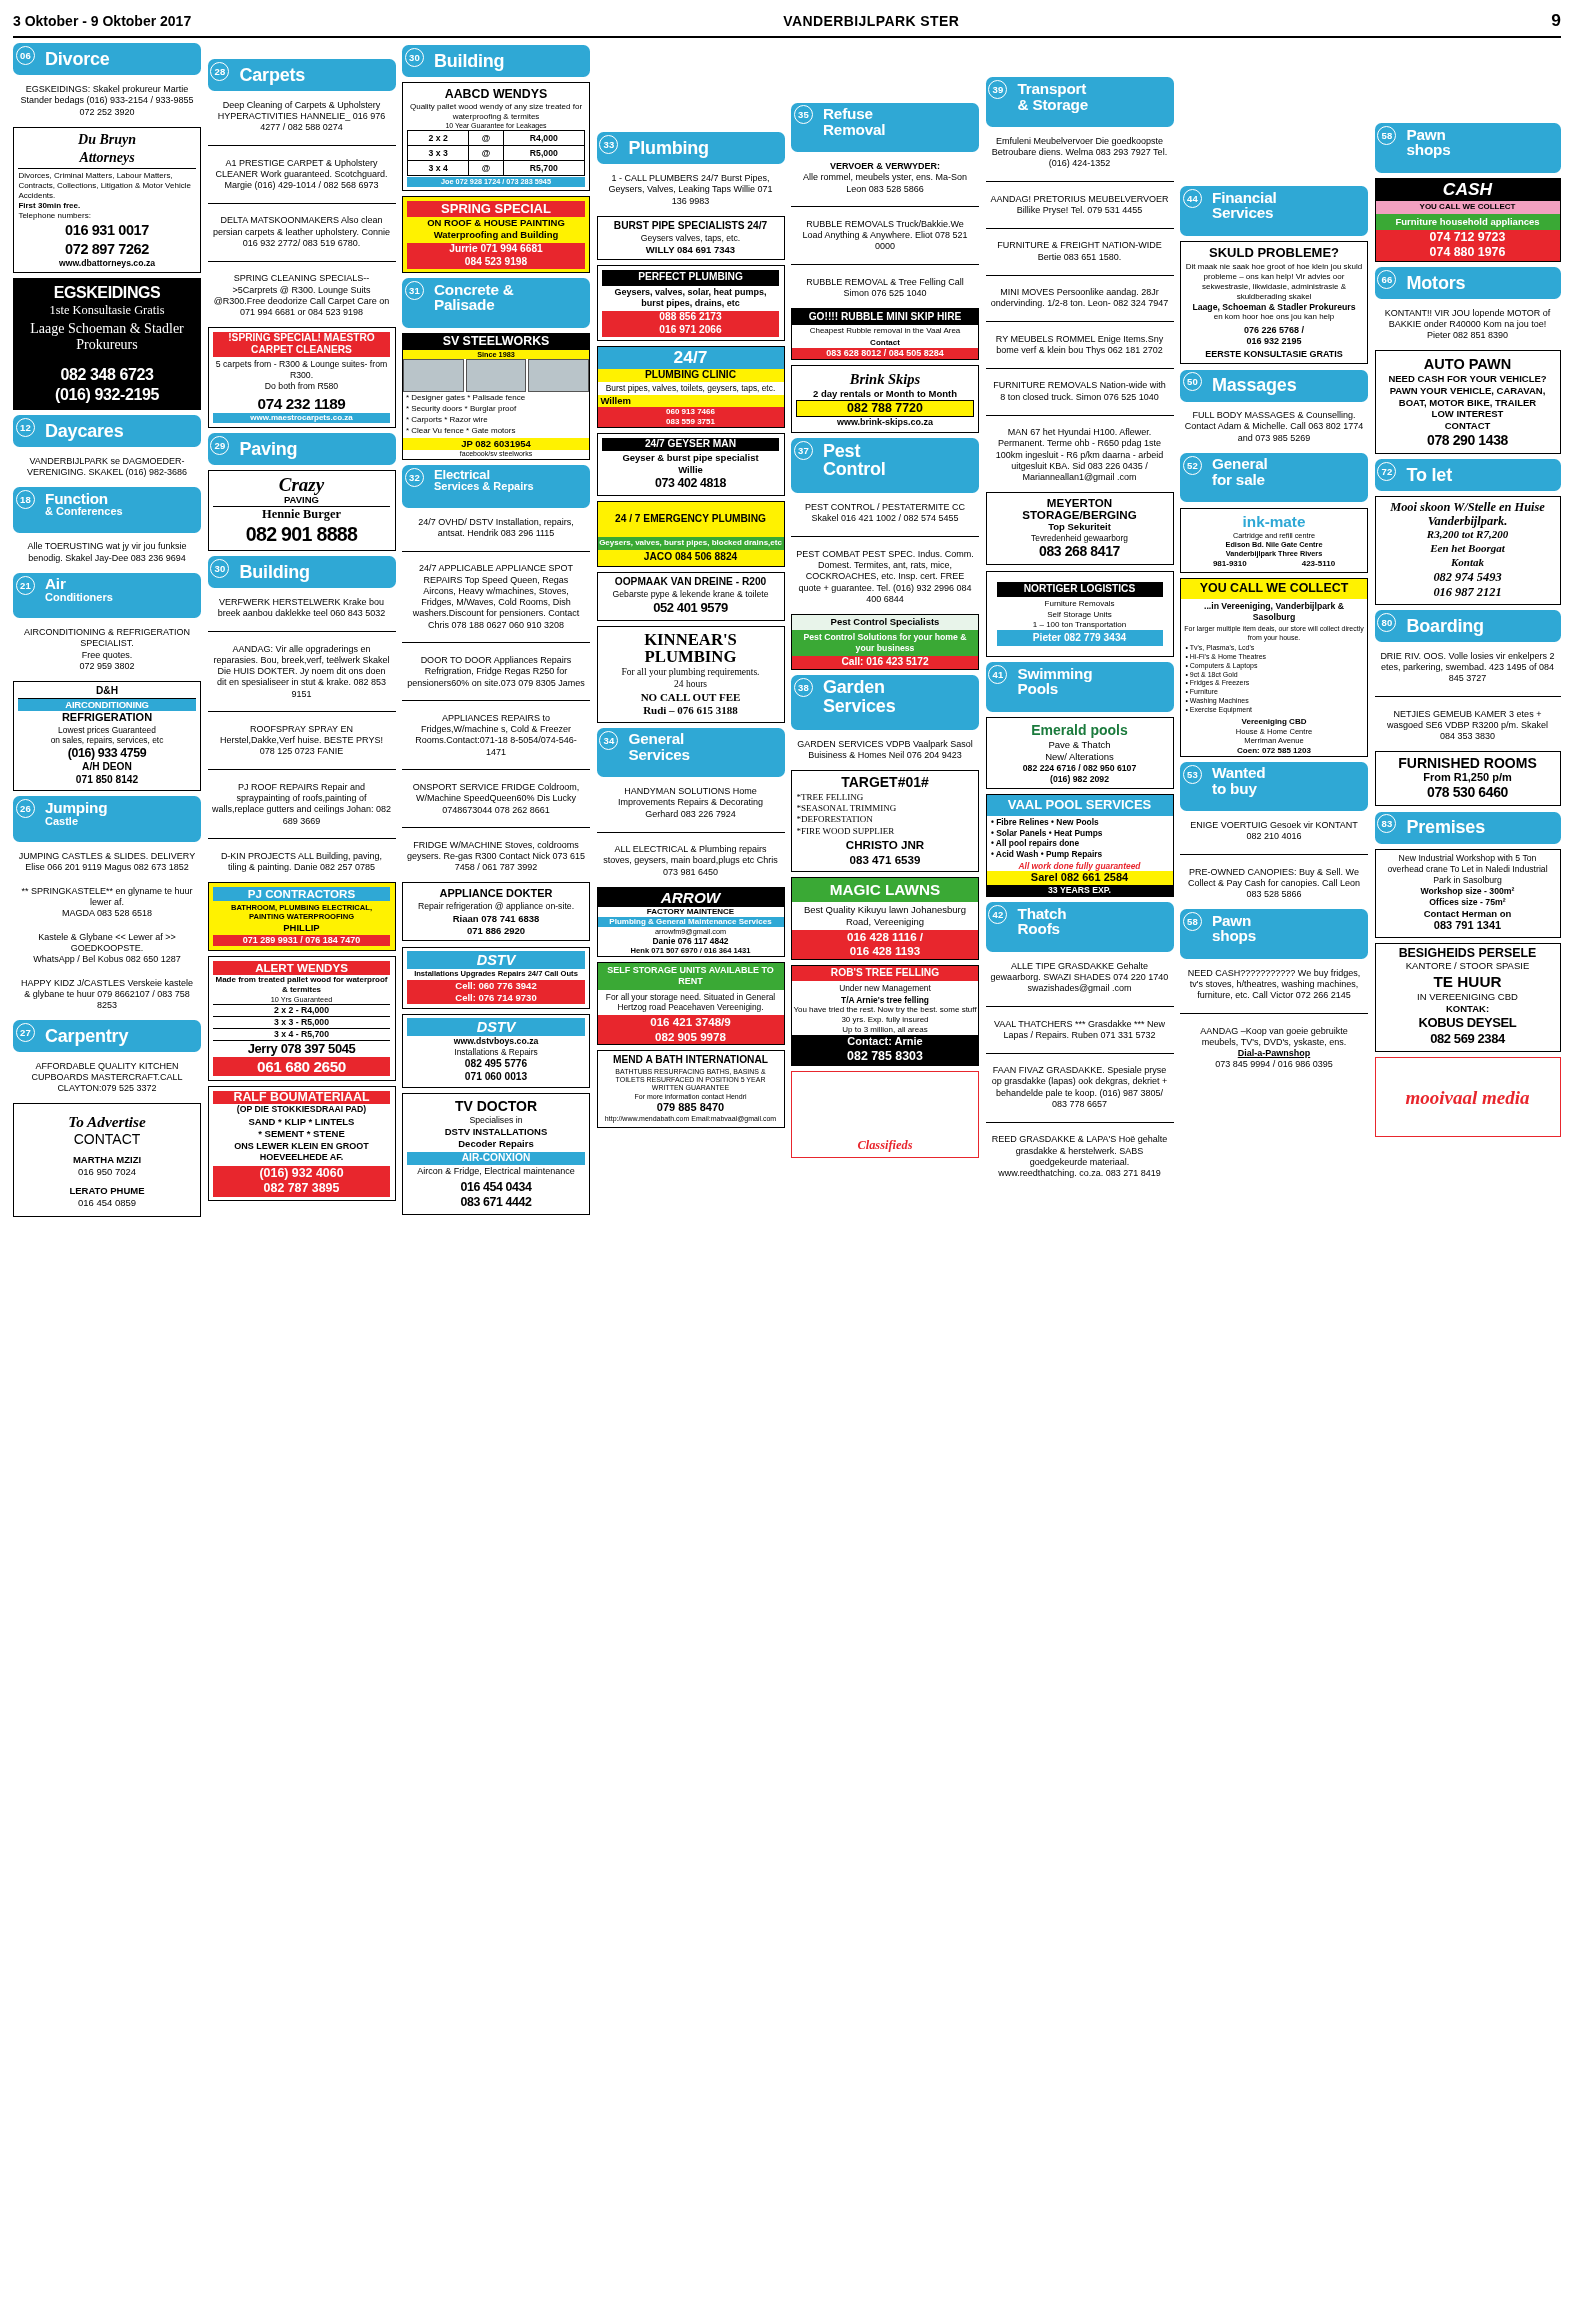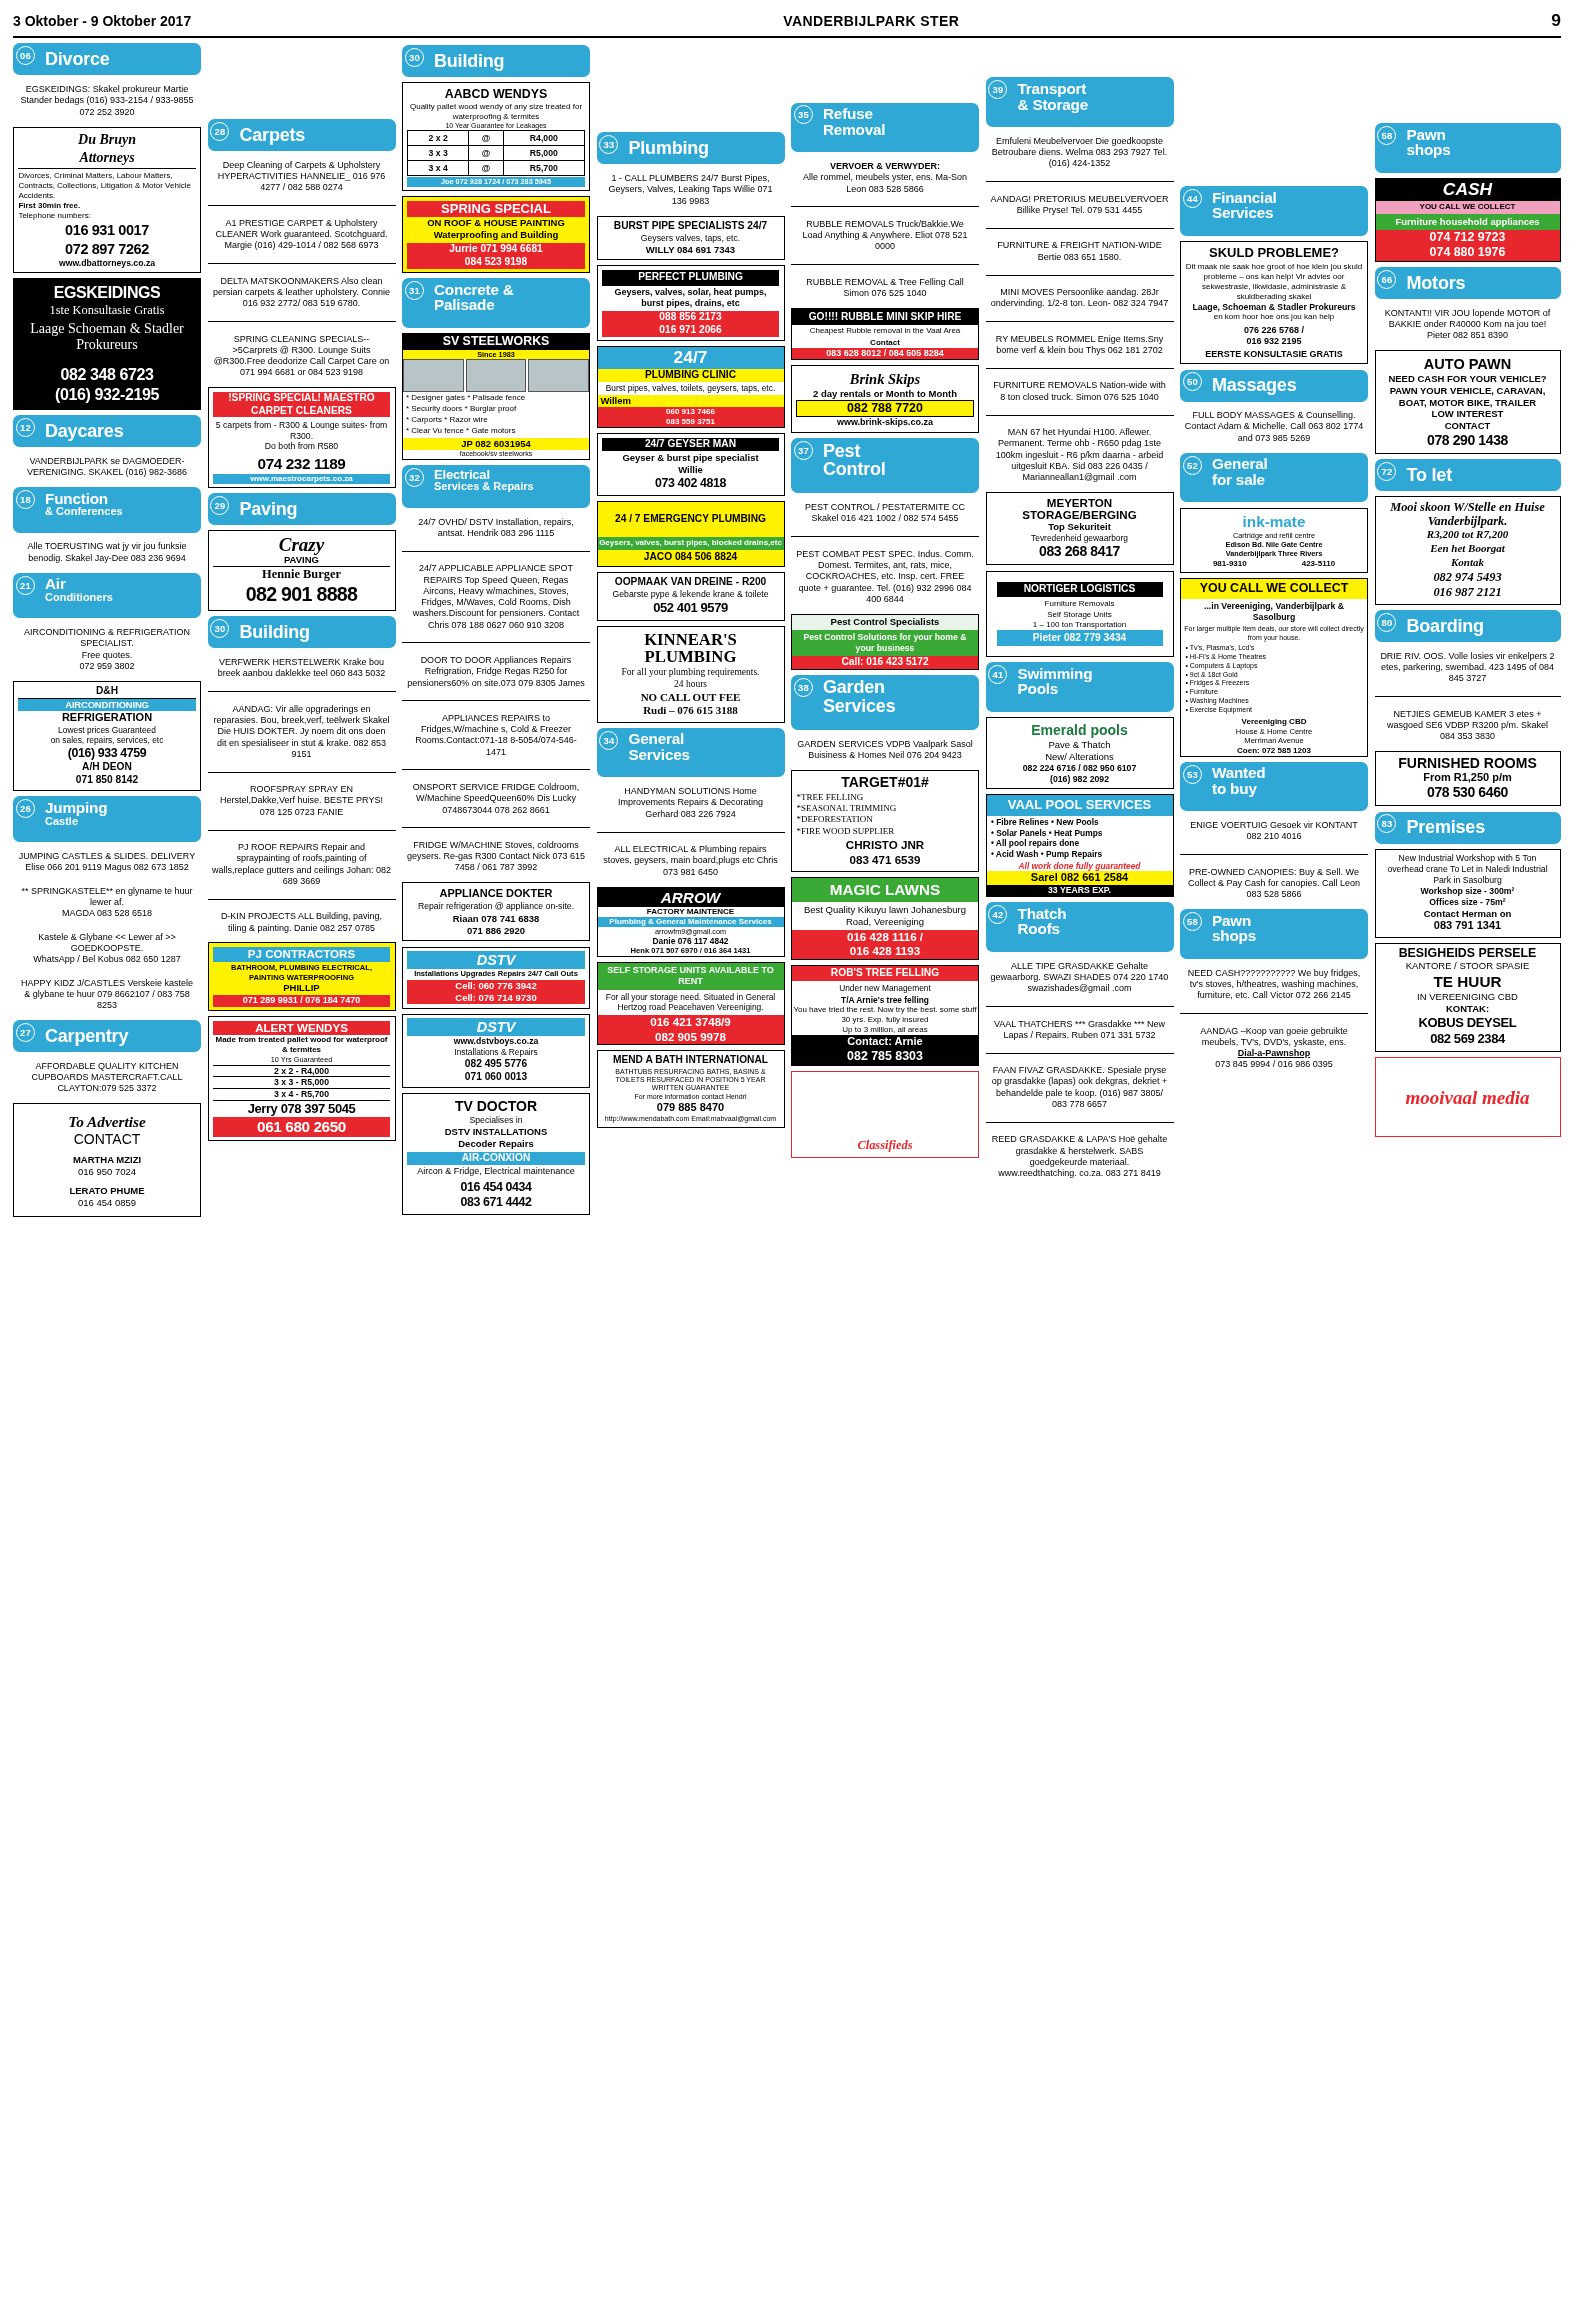--- a/index.html
+++ b/index.html
@@ -256,20 +256,29 @@
         <div class="red" style="font-size:11.6px;font-weight:bold">ALERT WENDYS</div>
         <div style="font-size:8px;font-weight:bold">Made from treated pallet wood for waterproof &amp; termites</div>
         <div style="font-size:7.3px">10 Yrs Guaranteed</div>
         <div style="font-size:8.7px;font-weight:bold;border-top:0.7px solid #000">2 x 2 - R4,000</div>
         <div style="font-size:8.7px;font-weight:bold;border-top:0.7px solid #000">3 x 3 - R5,000</div>
         <div style="font-size:8.7px;font-weight:bold;border-top:0.7px solid #000;border-bottom:0.7px solid #000">3 x 4 - R5,700</div>
         <div class="huge" style="font-size:13px">Jerry 078 397 5045</div>
         <div class="red huge" style="font-size:15.3px">061 680 2650</div>
       </div>
 
+      <div class="ad framed2">
+        <div class="red" style="font-size:12.4px;font-weight:bold;line-height:1.05">RALF BOUMATERIAAL</div>
+        <div style="font-size:8.7px;font-weight:bold">(OP DIE STOKKIESDRAAI PAD)</div>
+        <div style="font-size:9.5px;font-weight:bold;margin-top:1.5px">SAND * KLIP * LINTELS</div>
+        <div style="font-size:9.5px;font-weight:bold">* SEMENT * STENE</div>
+        <div style="font-size:9px;font-weight:bold;margin-top:1.5px">ONS LEWER KLEIN EN GROOT HOEVEELHEDE AF.</div>
+        <div class="red" style="font-size:12.4px;font-weight:bold;margin-top:2.2px">(016) 932 4060</div>
+        <div class="red" style="font-size:12.4px;font-weight:bold">082 787 3895</div>
+      </div>
     </div>
 
     <div class="col">
       <div class="cat">
         <span class="cnum">30</span>
         <span class="cname">Building</span>
       </div>
 
       <div class="ad framed2">
         <div style="font-size:12.4px;font-weight:bold">AABCD WENDYS</div>

